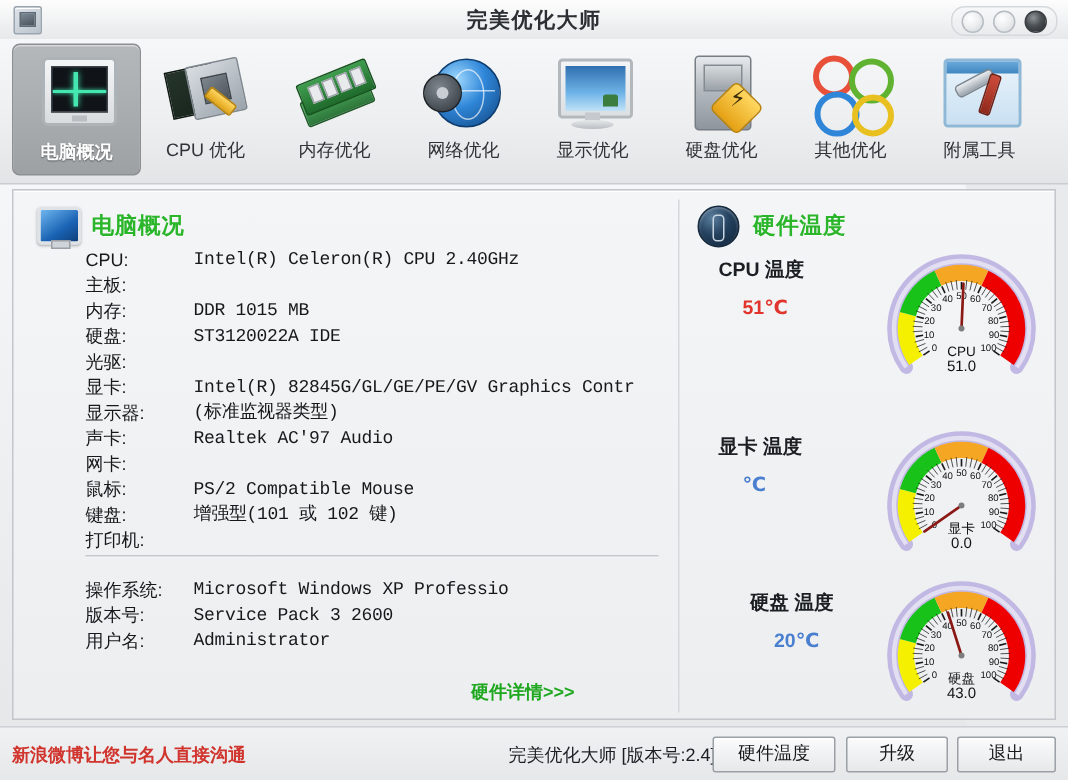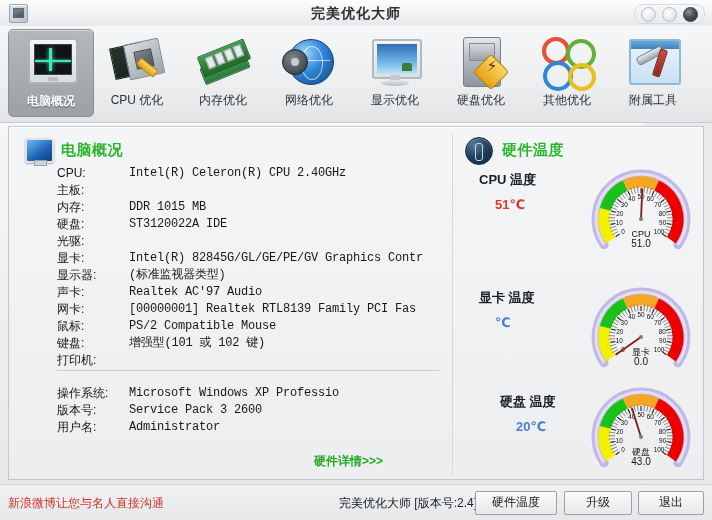--- a/index.html
+++ b/index.html
@@ -307,21 +307,21 @@
   .gauge{position:absolute;width:108px;height:102px;}
 
   
   .statusbar{
     position:absolute;left:0;top:484px;width:712px;height:36px;
     background:linear-gradient(180deg,#f0f1f3 0%,#e5e7e9 100%);
     border-top:1px solid #cdd0d4;
   }
   .promo{
     position:absolute;left:8px;top:10px;font-size:12px;color:#d0342c;
-    font-weight:normal;white-space:nowrap;cursor:pointer;
+    font-weight:bold;white-space:nowrap;cursor:pointer;
   }
   .ver{
     position:absolute;right:235px;top:10px;font-size:12px;color:#1b1f23;
     white-space:nowrap;
   }
   .sbtn{
     position:absolute;top:6px;height:22px;line-height:20px;
     font-size:12px;color:#16181a;text-align:center;
     background:linear-gradient(180deg,#fbfbfc,#e6e8ea);
     border:1px solid #9aa0a6;border-radius:2px;cursor:pointer;
@@ -470,21 +470,20 @@
         <div class="info-row">
           <div class="info-key">显示器:</div>
           <div class="info-val">(标准监视器类型)</div>
         </div>
         <div class="info-row">
           <div class="info-key">声卡:</div>
           <div class="info-val">Realtek AC'97 Audio</div>
         </div>
         <div class="info-row">
           <div class="info-key">网卡:</div>
-          <div class="info-val">[00000001] Realtek RTL8139 Family PCI Fas</div>
         </div>
         <div class="info-row">
           <div class="info-key">鼠标:</div>
           <div class="info-val">PS/2 Compatible Mouse</div>
         </div>
         <div class="info-row">
           <div class="info-key">键盘:</div>
           <div class="info-val">增强型(101 或 102 键)</div>
         </div>
         <div class="info-row">

